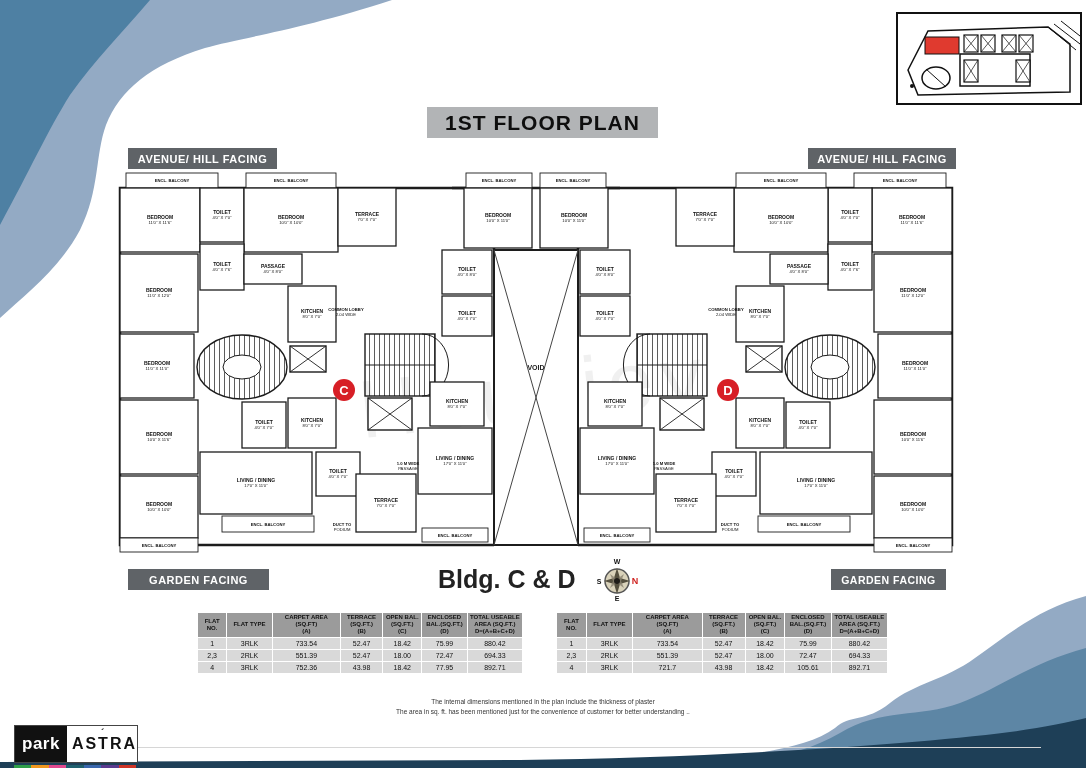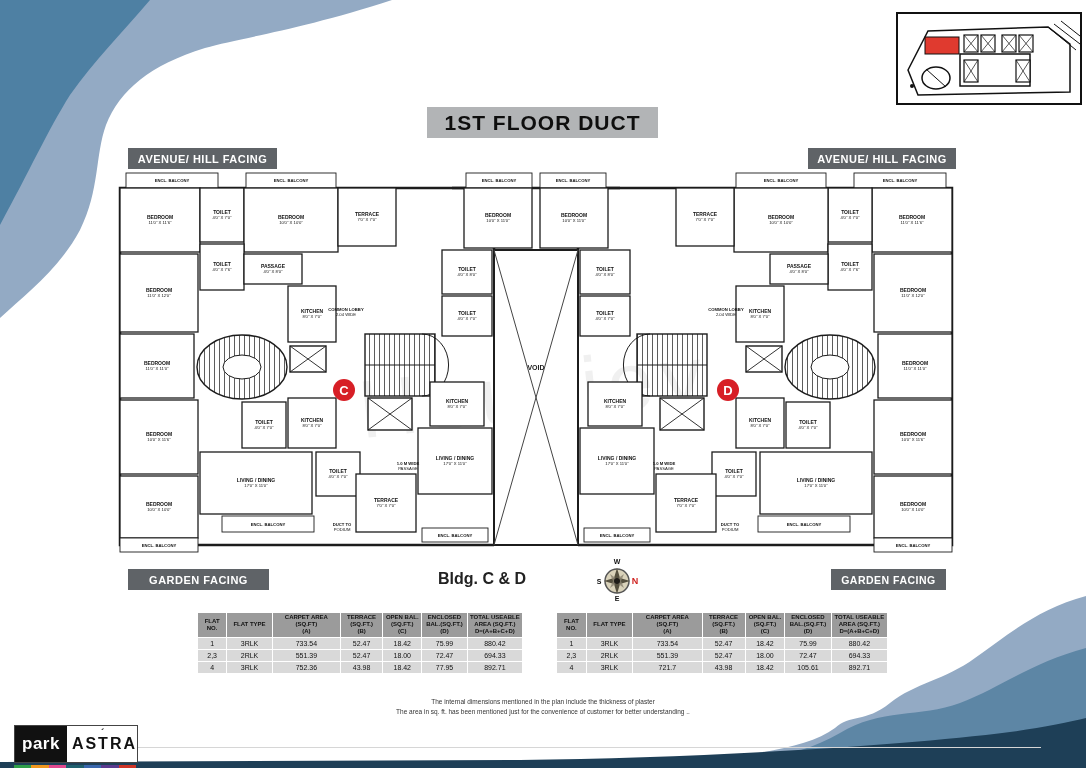--- a/index.html
+++ b/index.html
@@ -24,21 +24,21 @@
   #facing-tl{left:128px;top:148px;width:149px;height:21px;}
   #facing-tr{left:808px;top:148px;width:148px;height:21px;}
   #facing-bl{left:128px;top:569px;width:141px;height:21px;}
   #facing-br{left:831px;top:569px;width:115px;height:21px;font-size:10.5px;}
   
   #key-plan{left:896px;top:12px;width:182px;height:89px;z-index:2;background:#fff;border:2px solid #111;}
   
   #plan-wrap{left:112px;top:168px;width:848px;height:392px;z-index:1;}
   
   #bldg-label{left:438px;top:564px;width:160px;height:30px;z-index:2;
-    font-size:16px;font-weight:bold;color:#222;display:flex;align-items:center;}
+    font-size:25px;font-weight:bold;color:#222;display:flex;align-items:center;}
   #compass{left:594px;top:556px;width:46px;height:46px;z-index:2;}
   
   .flat-table-wrap{top:612px;z-index:2;}
   #table-left{left:197px;width:326px;}
   #table-right{left:556px;width:332px;}
   table{border-collapse:collapse;table-layout:fixed;width:100%;}
   th{background:#9b9b9b;font-size:6px;font-weight:bold;color:#111;
      border:1px solid #fff;padding:1px;line-height:1.2;white-space:pre-line;text-align:center;}
   td{background:#d9d9d9;font-size:7px;text-align:center;border:1px solid #fff;padding:2px 1px;color:#111;}
   col.c1{width:9%}col.c2{width:14%}col.c3{width:21%}col.c4{width:13%}
@@ -90,21 +90,21 @@
       <rect x="118" y="46" width="14" height="22"></rect>
   </g>
   <g stroke="#111" stroke-width="0.7">
     <path d="M66,21 L80,38 M80,21 L66,38 M83,21 L97,38 M97,21 L83,38"></path>
     <path d="M104,21 L118,38 M118,21 L104,38 M121,21 L135,38 M135,21 L121,38"></path>
     <path d="M66,46 L80,68 M80,46 L66,68 M118,46 L132,68 M132,46 L118,68"></path>
   </g>
   <circle cx="14" cy="72" r="2" fill="#111"></circle>
 </svg>
 
-<div id="title-bar" class="abs">1ST FLOOR DUCT</div>
+<div id="title-bar" class="abs">1ST FLOOR PLAN</div>
 <div id="facing-tl" class="abs facing-bar">AVENUE/ HILL FACING</div>
 <div id="facing-tr" class="abs facing-bar">AVENUE/ HILL FACING</div>
 <div id="facing-bl" class="abs facing-bar">GARDEN FACING</div>
 <div id="facing-br" class="abs facing-bar">GARDEN FACING</div>
 
 <div id="plan-wrap" class="abs">
   <svg id="plan-svg" width="848" height="392" viewBox="0 0 848 392">
     <defs>
       <pattern id="hatch" width="5" height="5" patternUnits="userSpaceOnUse">
         <path d="M0,2.5 H5" stroke="#333" stroke-width="0.8"></path>

